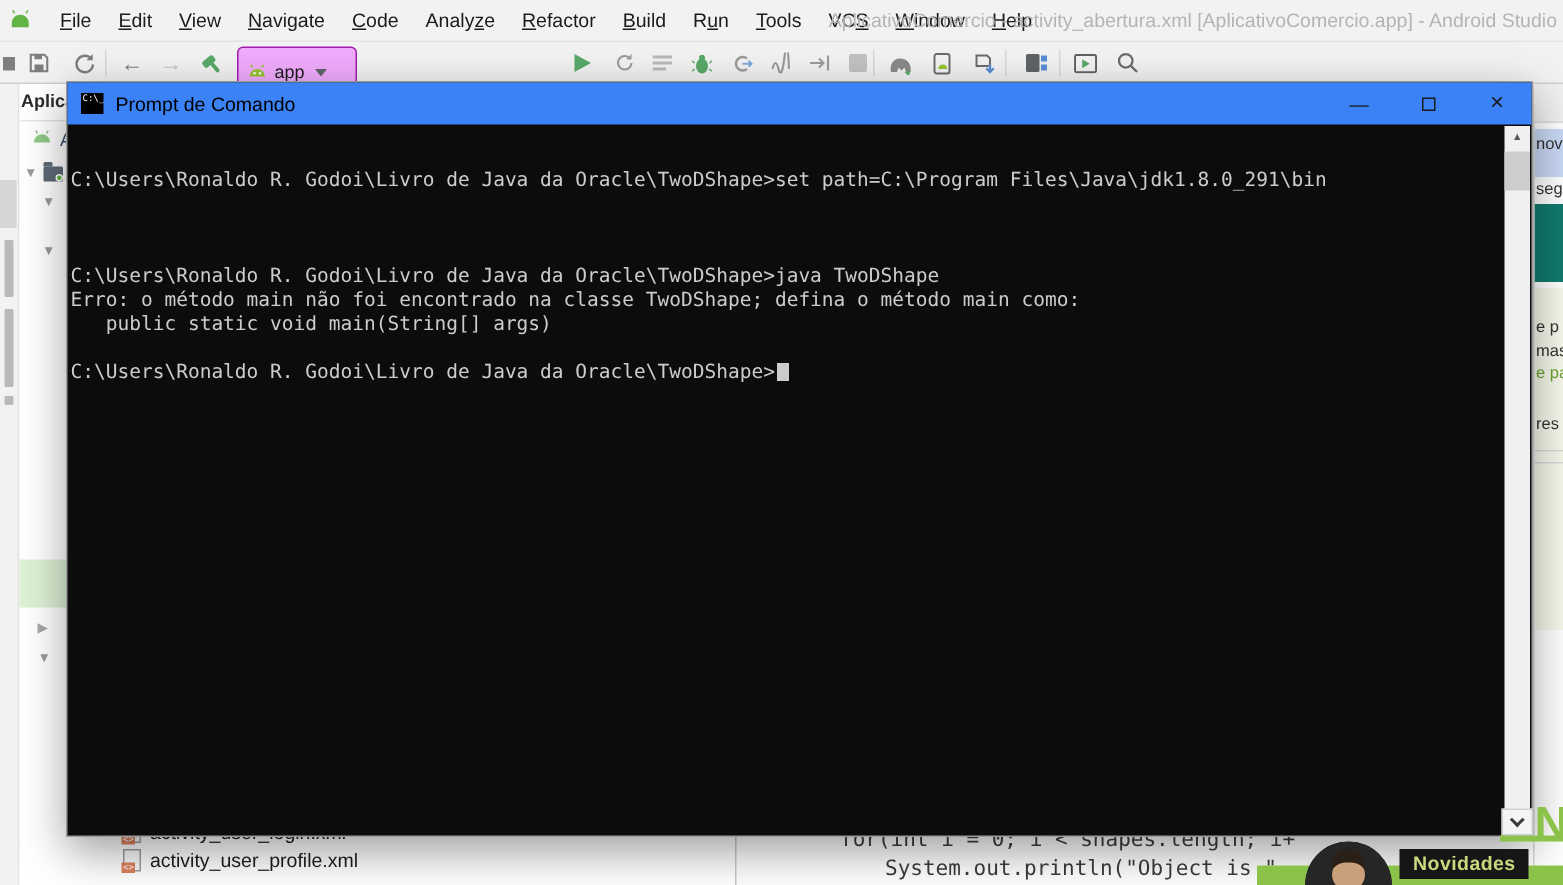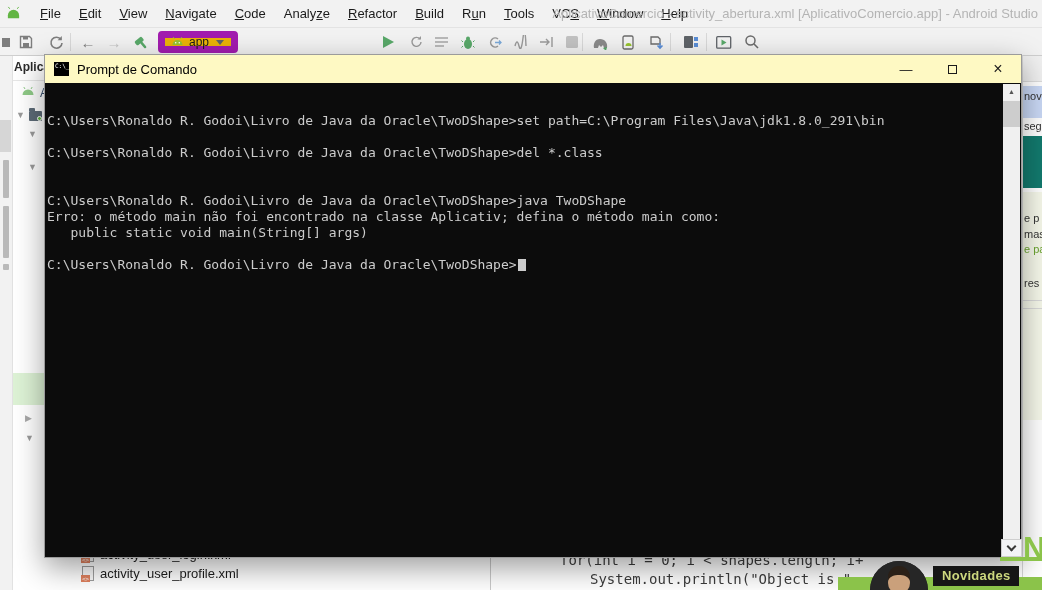--- a/index.html
+++ b/index.html
@@ -12,22 +12,22 @@
   .as-logo { width:15px; height:15px; margin:0 10px 0 6px; flex:0 0 auto; }
   .menu-item { font-size:13px; color:#1b1b1b; padding:0 9px; white-space:nowrap; cursor:default; }
   .menu-item u { text-decoration:underline; }
   .win-title { position:absolute; right:4px; top:0; height:28px; line-height:28px; font-size:13px;
                color:#b4b4b4; white-space:nowrap; }
 
   .toolbar { position:absolute; left:0; top:28px; width:1042px; height:28px; background:#f2f2f2;
              border-bottom:1px solid #cfcfcf; z-index:2; }
   .tb { position:absolute; top:4px; width:20px; height:20px; display:flex; align-items:center; justify-content:center; }
   .tb-sep { position:absolute; top:5px; width:1px; height:18px; background:#d8d8d8; }
-  .combo { position:absolute; top:3px; height:22px; background:#eab308; border:7px solid #a21caf;
-           border-radius:4px; display:flex; align-items:center; padding:4px 6px; gap:5px; font-size:12px; color:#1b1b1b; }
+  .combo { position:absolute; top:3px; height:22px; background:#f0abfc; border:1px solid #a21caf;
+           border-radius:4px; display:flex; align-items:center; padding:16px 6px; gap:5px; font-size:12px; color:#1b1b1b; }
   .combo .carat { width:0; height:0; border-left:4px solid transparent; border-right:4px solid transparent;
                   border-top:5px solid #5f6368; margin-left:2px; }
   .arrow-glyph { font-size:15px; color:#7e7e7e; line-height:1; }
   .arrow-glyph.dim { color:#c4c4c4; }
 
   
   .tool-strip { position:absolute; left:0; top:56px; width:13px; height:534px; background:#f2f2f2;
                 border-right:1px solid #e2e2e2; z-index:1; }
   .strip-sel { position:absolute; left:0; top:64px; width:11px; height:32px; background:#d6d6d6; }
   .strip-mark { position:absolute; left:3px; width:6px; background:#b9b9b9; border-radius:1px; }
@@ -58,21 +58,21 @@
   .rs-grey   { position:absolute; left:0; top:0;   width:20px; height:26px; background:#f0f0f0; border-bottom:1px solid #dcdcdc; }
   .rs-blue   { position:absolute; left:0; top:30px; width:20px; height:32px; background:#c9d8f5; }
   .rs-teal   { position:absolute; left:0; top:80px; width:20px; height:52px; background:#127a6e; }
   .rs-pale   { position:absolute; left:0; top:136px; width:20px; height:228px; background:#f6f8ea; }
   .rs-line   { position:absolute; left:0; width:20px; height:1px; background:#d9d9d9; }
   .rs-txt    { position:absolute; left:1px; white-space:nowrap; }
 
   
   .cmd-window { position:absolute; left:44px; top:54px; width:978px; height:504px; z-index:10;
                 border:1px solid #9b9b9b; box-shadow:0 10px 28px rgba(0,0,0,.38); background:#0c0c0c; }
-  .cmd-titlebar { position:absolute; left:0; top:0; width:100%; height:28px; background:#fef9c3;
+  .cmd-titlebar { position:absolute; left:0; top:0; width:100%; height:28px; background:#3b82f6;
                   display:flex; align-items:center; }
   .cmd-ico { width:15px; height:14px; background:#000; margin:0 8px 0 9px; position:relative; flex:0 0 auto; }
   .cmd-ico:before { content:"C:\\_"; position:absolute; left:1px; top:1px; color:#fff; font-size:6px;
                     font-family:"DejaVu Sans Mono",monospace; line-height:6px; }
   .cmd-title { font-size:13px; color:#000; }
   .cmd-controls { margin-left:auto; display:flex; height:100%; }
   .cmd-btn { width:46px; height:100%; display:flex; align-items:center; justify-content:center; color:#1a1a1a; font-size:13px; }
   .cmd-btn .maxbox { width:9px; height:9px; border:1px solid #1a1a1a; display:block; }
   .cmd-btn.close { font-size:16px; }
 
@@ -329,25 +329,24 @@
       <span class="cmd-btn">
           <span class="maxbox"></span>
         </span>
       <span class="cmd-btn close">×</span>
     </span>
   </div>
   <div class="terminal">
       <div class="term-line"></div>
       <div class="term-line">C:\Users\Ronaldo R. Godoi\Livro de Java da Oracle\TwoDShape&gt;set path=C:\Program Files\Java\jdk1.8.0_291\bin</div>
       <div class="term-line"></div>
-      <div class="term-line">C:\Users\Ronaldo R. Godoi\Livro de Java da Oracle\TwoDShape&gt;del *.class</div>
       <div class="term-line"></div>
       <div class="term-line"></div>
       <div class="term-line">C:\Users\Ronaldo R. Godoi\Livro de Java da Oracle\TwoDShape&gt;java TwoDShape</div>
-      <div class="term-line">Erro: o método main não foi encontrado na classe Aplicativ; defina o método main como:</div>
+      <div class="term-line">Erro: o método main não foi encontrado na classe TwoDShape; defina o método main como:</div>
       <div class="term-line">   public static void main(String[] args)</div>
       <div class="term-line"></div>
       <div class="term-line">C:\Users\Ronaldo R. Godoi\Livro de Java da Oracle\TwoDShape&gt;<span class="cursor"></span></div>
     </div>
   <div class="cmd-scrollbar">
     <span class="sb-arrow" style="top:0;">▲</span>
     <div class="sb-thumb"></div>
     <span class="sb-arrow" style="bottom:0;">▼</span>
   </div>
 </div>

